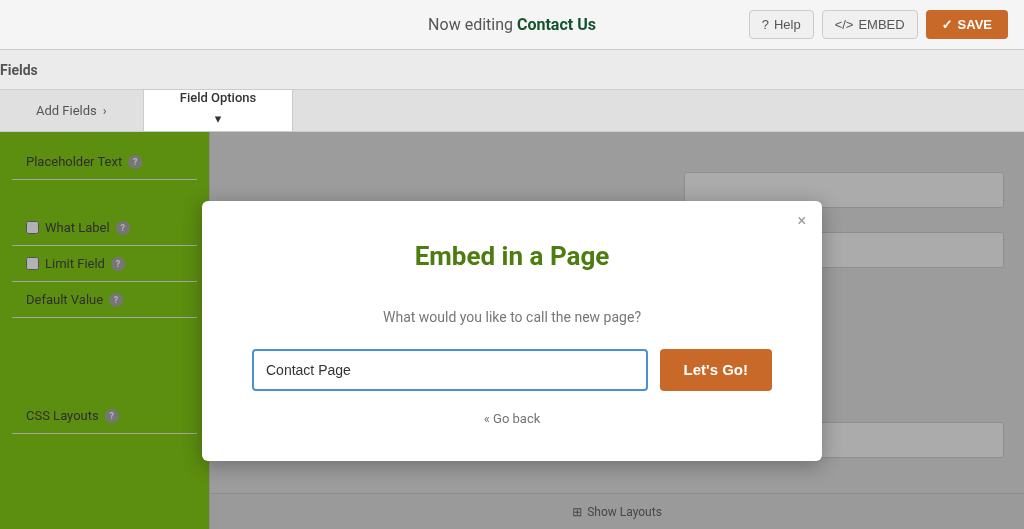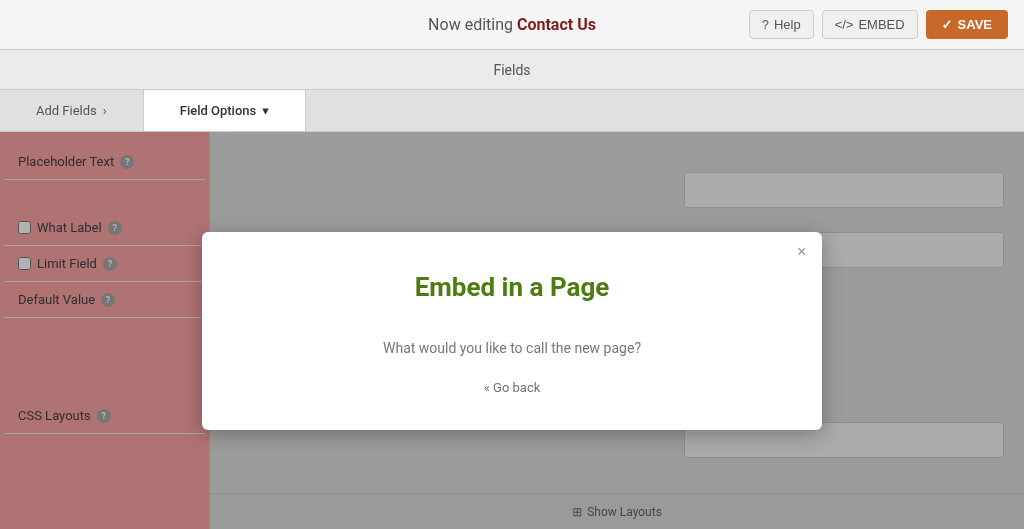--- a/index.html
+++ b/index.html
@@ -23,21 +23,21 @@
       position: relative;
       padding: 0 16px;
     }
     .top-bar-title {
       font-size: 16px;
       color: #555;
       font-weight: 400;
     }
     .top-bar-title strong {
       font-weight: 700;
-      color: #7f1d1d;
+      color: #14532d;
     }
     .top-bar-actions {
       position: absolute;
       right: 16px;
       display: flex;
       gap: 8px;
       align-items: center;
     }
     .btn-help {
       background: #f0f0f0;
@@ -77,24 +77,24 @@
       gap: 5px;
     }
 
     
     .fields-bar {
       background: #ebebeb;
       border-bottom: 1px solid #ccc;
       height: 40px;
       display: flex;
       align-items: center;
-      justify-content: center;
+      justify-content: flex-start;
       font-size: 14px;
       color: #555;
-      font-weight: 400;
+      font-weight: 700;
     }
 
     
     .tab-bar {
       background: #e0e0e0;
       height: 42px;
       display: flex;
       align-items: stretch;
       border-bottom: 1px solid #ccc;
     }
@@ -105,35 +105,36 @@
       font-size: 13px;
       color: #555;
       cursor: pointer;
       border-right: 1px solid #ccc;
       gap: 6px;
     }
     .tab.active {
       background: #fff;
       color: #333;
       font-weight: 500;
+      flex-direction: column;
     }
 
     
     .main-content {
       background: #e8e8e8;
       height: calc(529px - 50px - 40px - 42px);
       display: flex;
       position: relative;
     }
 
     .sidebar {
       width: 210px;
-      background: #fca5a5;
+      background: #84cc16;
       border-right: 1px solid #ccc;
-      padding: 12px 4px;
+      padding: 12px 12px;
     }
     .sidebar-row {
       padding: 10px 14px;
       display: flex;
       align-items: center;
       justify-content: space-between;
       border-bottom: 1px solid #eee;
       font-size: 13px;
       color: #444;
     }
@@ -367,18 +368,22 @@
   <div class="show-layouts-bar">
     <span>⊞</span>
     <span>Show Layouts</span>
   </div>
 
   <div class="overlay">
     <div class="modal">
       <span class="modal-close">×</span>
       <h2 class="modal-title">Embed in a Page</h2>
       <p class="modal-subtitle">What would you like to call the new page?</p>
+      <div class="modal-input-row">
+        <input class="modal-input" type="text" value="Contact Page" style="">
+        <button class="modal-btn">Let's Go!</button>
+      </div>
       <div class="modal-back-link">
         <a href="#">« Go back</a>
       </div>
     </div>
   </div>
 </div>
 
 </body></html>

